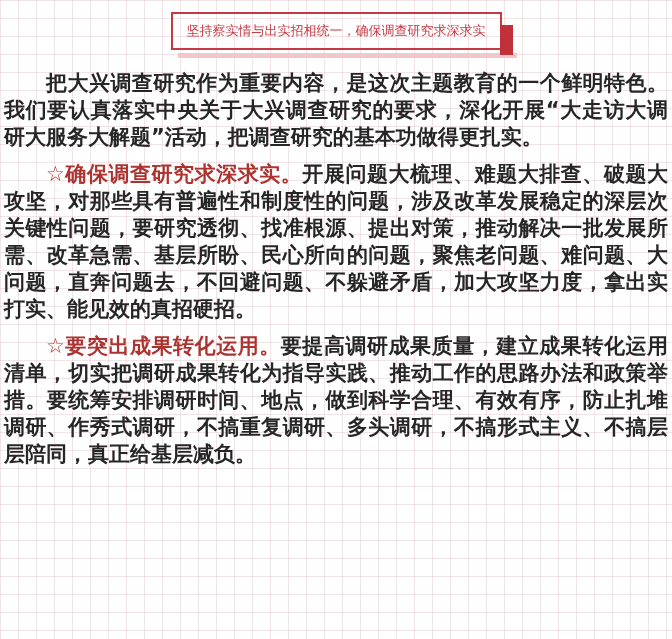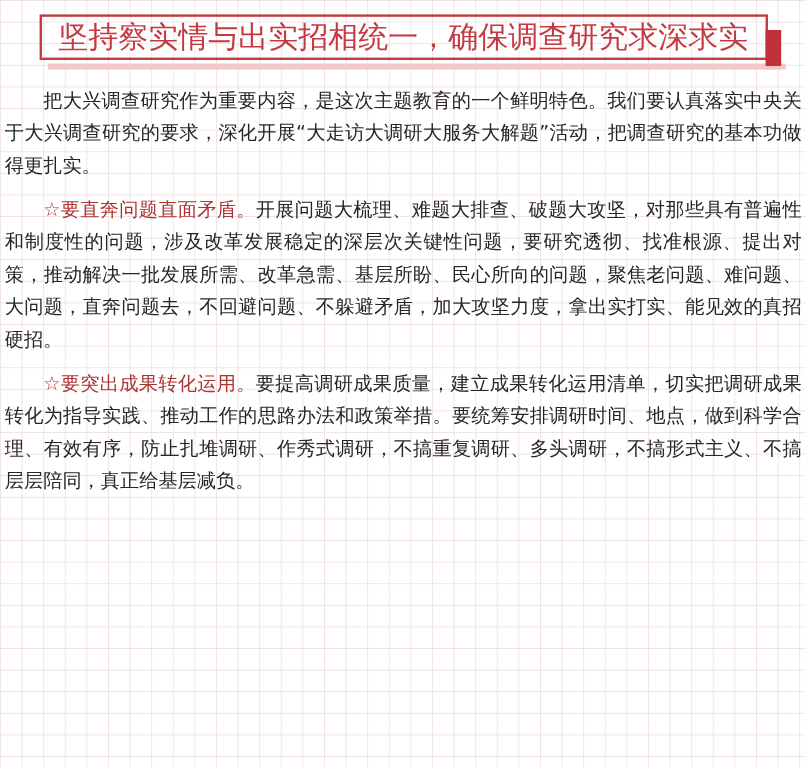--- a/index.html
+++ b/index.html
@@ -25,21 +25,21 @@
   }
   .title-wrap {
     text-align: center;
     margin: 0 0 20px 0;
   }
   .title-box {
     position: relative;
     display: inline-block;
     border: 2px solid #c43a42;
     color: #c43a42;
-    font-size: 25px;
+    font-size: 13px;
     line-height: 22px;
     padding: 6px 14px 6px 14px;
     background: transparent;
     white-space: nowrap;
   }
   
   .title-box::before {
     content: "";
     position: absolute;
     left: 5px;
@@ -52,23 +52,24 @@
   .title-tab {
     position: absolute;
     right: -13px;
     bottom: -7px;
     width: 13px;
     height: 30px;
     background: #c2303a;
   }
   .content {
     color: #262626;
-    font-size: 16px;
+    font-size: 21px;
     line-height: 27px;
     text-align: justify;
+    font-weight: bold;
   }
   .content p {
     margin: 0 0 10px 0;
     text-indent: 2em;
   }
   .content p:last-child {
     margin-bottom: 16px;
   }
   .lead {
     color: #ab3430;
@@ -83,18 +84,18 @@
     <div class="title-box">
       <span>坚持察实情与出实招相统一，确保调查研究求深求实</span>
       <span class="title-tab"></span>
     </div>
   </div>
 
   <div class="content">
     <p><span class="lead"></span><span>把大兴调查研究作为重要内容，是这次主题教育的一个鲜明特色。我们要认真落实中央关于大兴调查研究的要求，深化开展“大走访大调研大服务大解题”活动，把调查研究的基本功做得更扎实。</span></p>
 
 
-    <p><span class="lead">☆要直奔问题直面矛盾。</span><span>开展问题大梳理、难题大排查、破题大攻坚，对那些具有普遍性和制度性的问题，涉及改革发展稳定的深层次关键性问题，要研究透彻、找准根源、提出对策，推动解决一批发展所需、改革急需、基层所盼、民心所向的问题，聚焦老问题、难问题、大问题，直奔问题去，不回避问题、不躲避矛盾，加大攻坚力度，拿出实打实、能见效的真招硬招。</span></p>
+    <p><span class="lead">☆确保调查研究求深求实。</span><span>开展问题大梳理、难题大排查、破题大攻坚，对那些具有普遍性和制度性的问题，涉及改革发展稳定的深层次关键性问题，要研究透彻、找准根源、提出对策，推动解决一批发展所需、改革急需、基层所盼、民心所向的问题，聚焦老问题、难问题、大问题，直奔问题去，不回避问题、不躲避矛盾，加大攻坚力度，拿出实打实、能见效的真招硬招。</span></p>
 
     <p><span class="lead">☆要突出成果转化运用。</span><span>要提高调研成果质量，建立成果转化运用清单，切实把调研成果转化为指导实践、推动工作的思路办法和政策举措。要统筹安排调研时间、地点，做到科学合理、有效有序，防止扎堆调研、作秀式调研，不搞重复调研、多头调研，不搞形式主义、不搞层层陪同，真正给基层减负。</span></p>
   </div>
 
 </div>
 
 </body></html>

